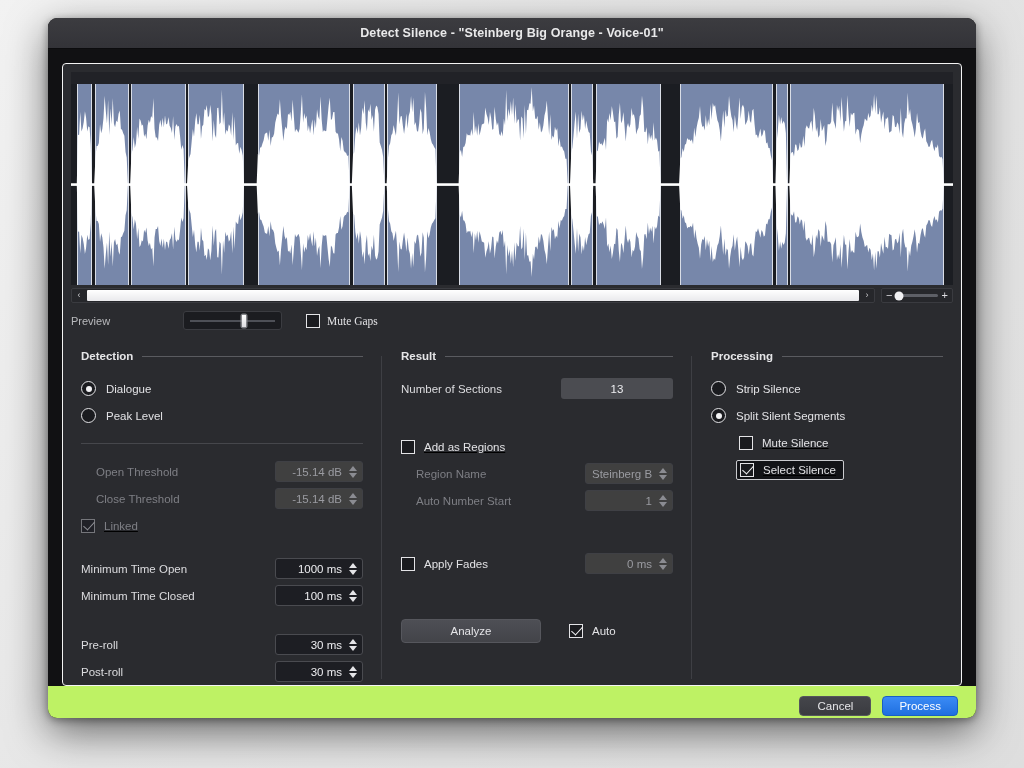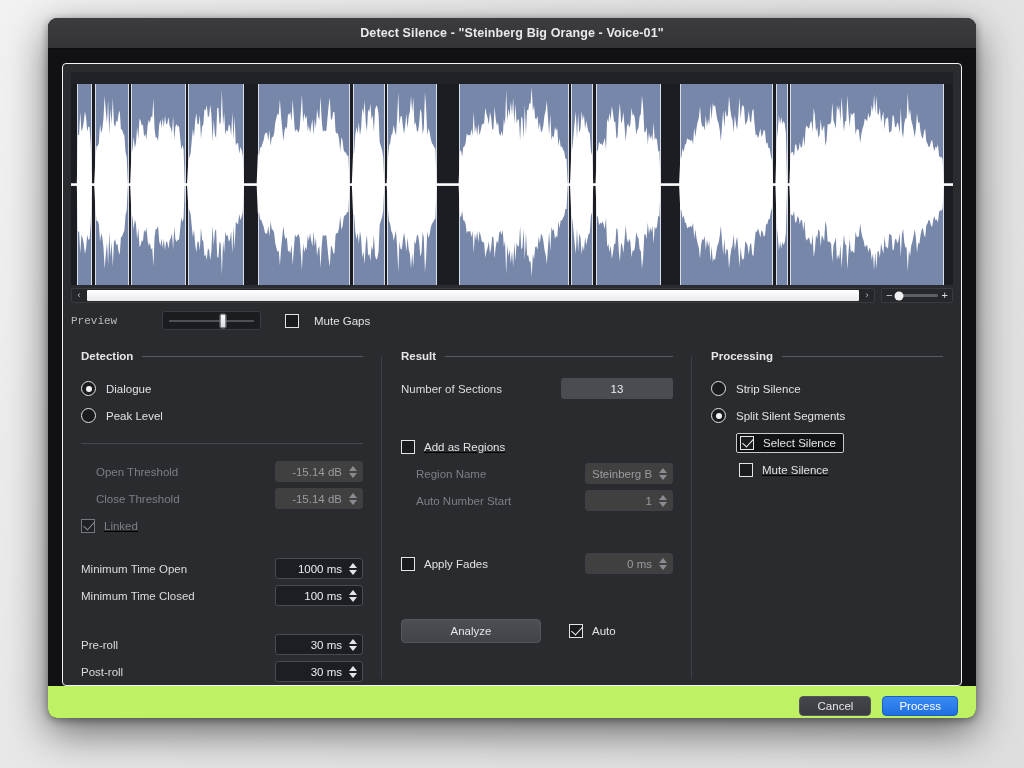--- a/index.html
+++ b/index.html
@@ -123,22 +123,21 @@
   }
 
   
   #preview-row {
     display: flex; align-items: center;
     padding: 8px 8px 8px 8px;
     gap: 0px;
   }
   #preview-label {
     color: #b9babd; font-size: 11px;
-    width: 91px;
-    font-family: Liberation Mono, monospace;
+    width: 112px;
   }
   #preview-slider {
     width: 99px; height: 19px;
     background: #1b1c20;
     border: 1px solid #3b3c41;
     border-radius: 3px;
     position: relative;
     display: flex; align-items: center;
   }
   #ps-track {
@@ -146,21 +145,21 @@
     height: 2px; background: #4e5057; transform: translateY(-50%);
   }
   #ps-knob {
     position: absolute; left: 62%; top: 50%;
     transform: translate(-50%,-50%);
     width: 7px; height: 15px;
     background: linear-gradient(#ffffff,#dcdce0);
     border-radius: 2px;
     border: 1px solid #7e8086;
   }
-  #mutegaps-box { margin-left: 24px; display: flex; align-items: center; gap: 15px; }
+  #mutegaps-box { margin-left: 24px; display: flex; align-items: center; gap: 7px; font-family: Liberation Serif, serif; }
 
   
   #columns {
     flex: 1 1 auto;
     display: flex;
     padding: 12px 0 0 0;
   }
   .col { position: relative; }
   .col.sep::before {
     content: ""; position: absolute; left: 0; top: 6px; bottom: 6px;
@@ -564,28 +563,28 @@
           <div class="radio-row">
             <span class="radio"></span>
             <span class="lbl">Strip Silence</span>
           </div>
           <div class="radio-row">
             <span class="radio on"></span>
             <span class="lbl">Split Silent Segments</span>
           </div>
 
           <div class="cb-row indent-1">
+            <span class="cbox"></span>
+            <span class="lbl">Mute Silence</span>
+          </div>
+          <div class="cb-row indent-1">
             <span class="focus-box" style="display:flex;align-items:center;gap:9px;">
               <span class="cbox on"></span>
               <span class="lbl">Select Silence</span>
             </span>
-          </div>
-          <div class="cb-row indent-1">
-            <span class="cbox"></span>
-            <span class="lbl">Mute Silence</span>
           </div>
         </div>
 
       </div>
     </div>
   </div>
 
   <div id="footer">
     <span class="fbtn" id="btn-cancel">Cancel</span>
     <span class="fbtn" id="btn-process">Process</span>

